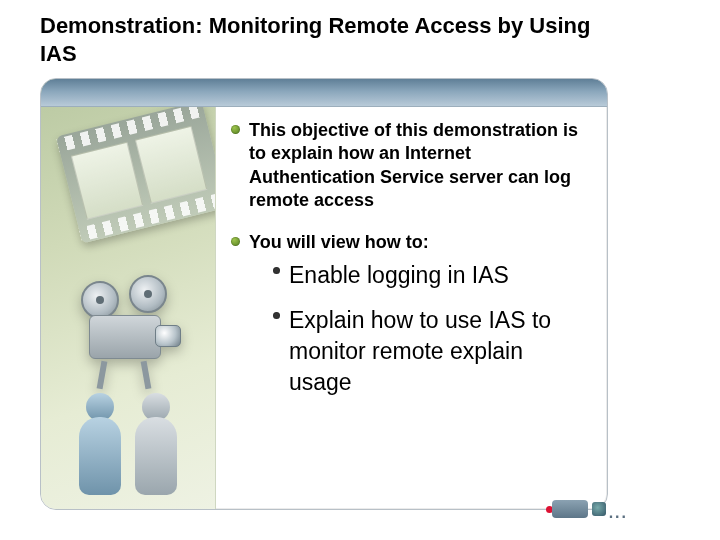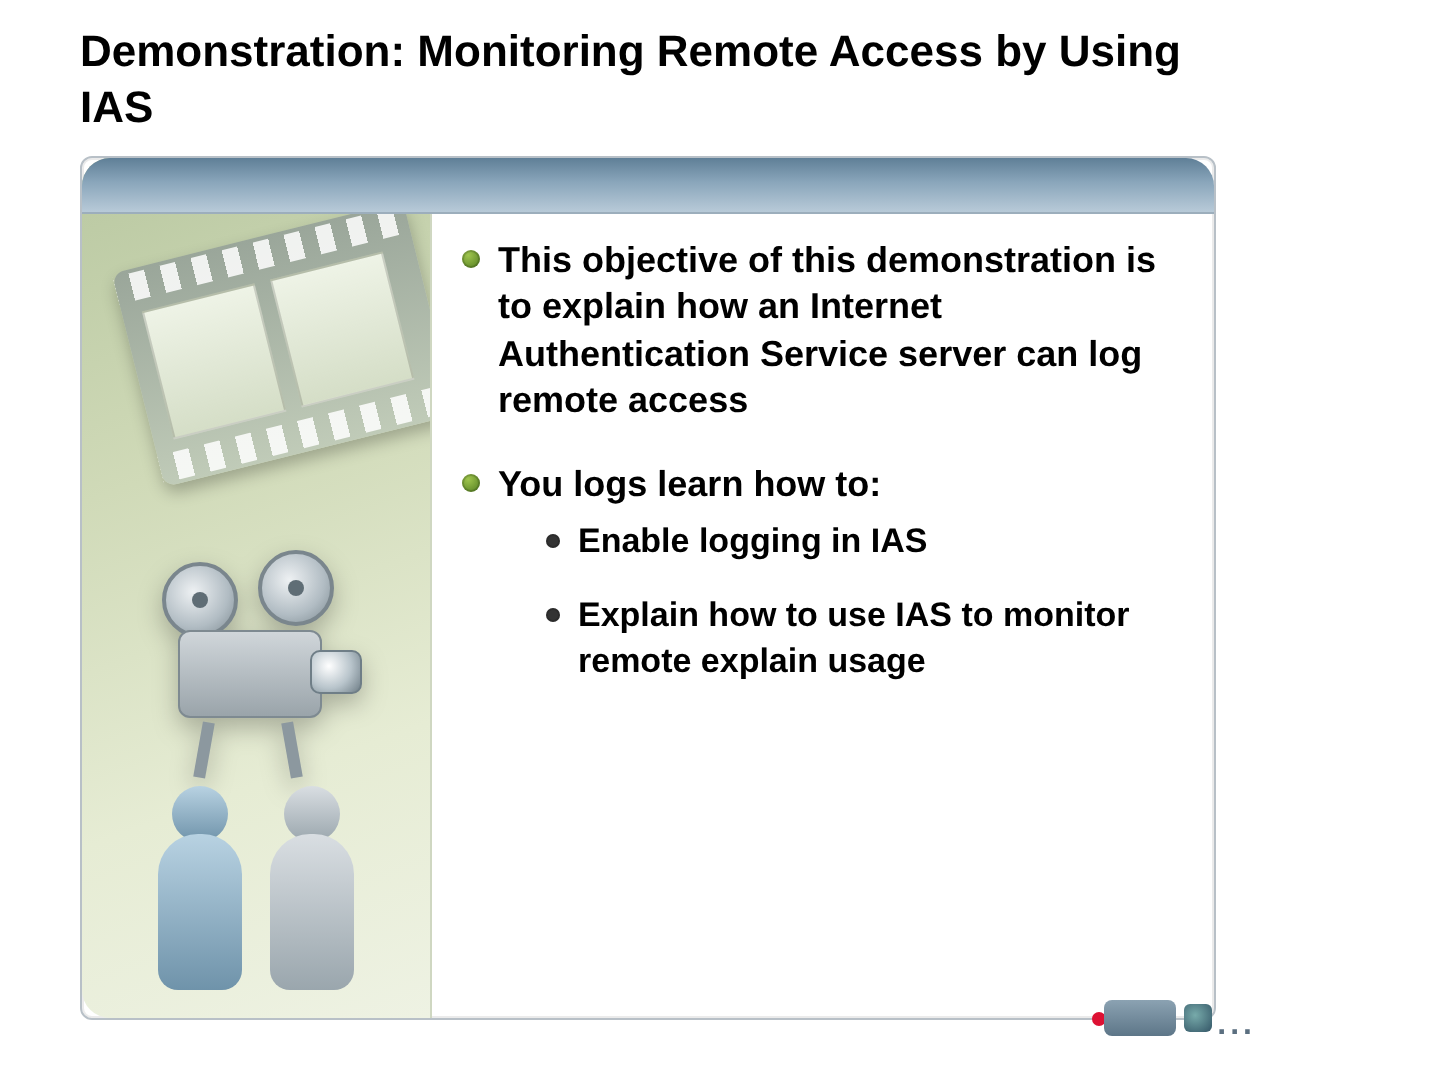--- a/index.html
+++ b/index.html
@@ -18,21 +18,21 @@
     color: #000;
     line-height: 1.25;
   }
   .panel-wrap {
     position: absolute;
     left: 40px; right: 40px; top: 78px; bottom: 30px;
   }
   .panel {
     position: relative;
     width: 100%; height: 100%;
-    border-radius: 6px;
+    border-radius: 16px;
     background: #ffffff;
     box-shadow: inset 0 0 0 1px rgba(0,0,0,0.08);
     border: 1px solid #b8c0c7;
     overflow: hidden;
     padding-left: 40px;
   }
   .panel-top {
     position: absolute;
     left: 0; right: 0; top: 0; height: 28px;
     background: linear-gradient(#5f7f97, #8aa6bb 45%, #b8cad8 100%);
@@ -162,22 +162,22 @@
     border-radius: 50%;
     box-shadow: 0 0 0 1px rgba(0,0,0,0.15) inset;
   }
   .sublist {
     margin-top: 6px;
     margin-left: 24px;
   }
   .sub {
     position: relative;
     padding-left: 16px;
-    font-size: 17px;
-    font-weight: bold;
+    font-size: 23px;
+    font-weight: normal;
     line-height: 1.35;
     margin-bottom: 14px;
   }
   .sub .dot {
     position: absolute; left: 0; top: 7px;
     width: 7px; height: 7px;
     background: #333;
     border-radius: 50%;
   }
   
@@ -244,21 +244,21 @@
 
       <div class="content">
 
         <div class="bullet">
           <span class="dot"></span>
           <span>This objective of this demonstration is to explain how an Internet Authentication Service server can log remote access</span>
         </div>
 
         <div class="bullet">
           <span class="dot"></span>
-          <span>You logs learn how to:</span>
+          <span>You will view how to:</span>
 
           <div class="sublist">
             <div class="sub">
               <span class="dot"></span>
               <span>Enable logging in IAS</span>
             </div>
             <div class="sub">
               <span class="dot"></span>
               <span>Explain how to use IAS to monitor remote explain usage</span>
             </div>

